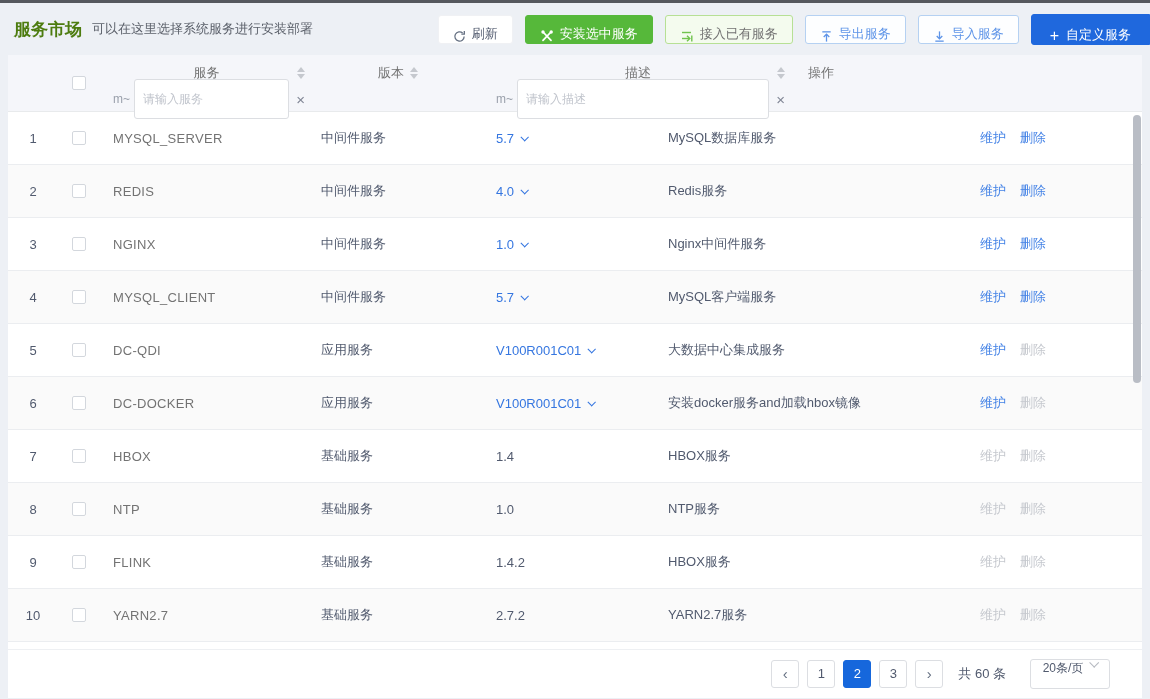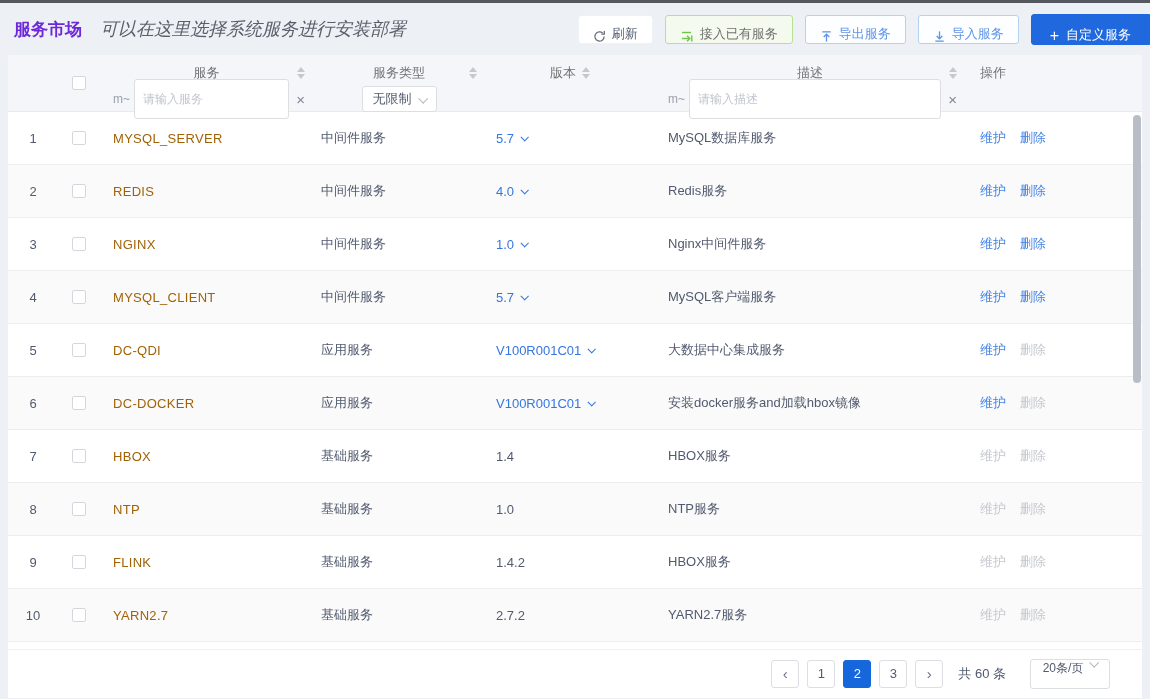--- a/index.html
+++ b/index.html
@@ -3,22 +3,22 @@
 <meta charset="utf-8">
 <style>
   * { margin:0; padding:0; box-sizing:border-box; }
   html,body { width:1150px; height:699px; overflow:hidden; }
   body { font-family:"Liberation Sans","DejaVu Sans",sans-serif; background:#edf0f5; font-size:13px; color:#515a6e; }
 
   .top-strip { height:3px; background:#55585e; }
 
   
   .topbar { height:52px; display:flex; align-items:center; padding-left:14px; background:#edf0f5; }
-  .page-title { color:#6d28d9; font-size:17px; font-weight:bold; margin-right:18px; }
-  .page-subtitle { color:#5a5f69; font-size:18px;font-style:italic; }
+  .page-title { color:#4d7c0f; font-size:17px; font-weight:bold; margin-right:10px; }
+  .page-subtitle { color:#5a5f69; font-size:13px; }
   .toolbar { margin-left:auto; display:flex; align-items:center; }
   .btn { height:29px; display:inline-flex; align-items:flex-end; justify-content:center; padding:0 14px;
          border-radius:3px; font-size:13px; cursor:pointer; border:1px solid transparent; margin-left:12px; white-space:nowrap; }
   .btn .ic { display:inline-flex; margin-right:6px; }
   .btn-refresh { background:#ffffff; color:#515a6e; border-color:#f0f1f4; }
   .btn-green { background:#56b83a; color:#fff; border-color:#56b83a; }
   .btn-lightgreen { background:#f4fbee; color:#737373; border-color:#b7e095; }
   .btn-lightblue { background:#fdfeff; color:#5e94e8; border-color:#b5d1f2; }
   .btn-blue { background:#1f68dd; color:#fff; border-color:#1f68dd; border-radius:3px 0 0 3px; padding:0 18px; height:31px; }
   .plus-glyph { font-size:16px; font-weight:400; margin-right:7px; line-height:1; }
@@ -51,21 +51,21 @@
   .chev { width:7px; height:7px; border-right:1.5px solid #b5b9c0; border-bottom:1.5px solid #b5b9c0;
           transform:rotate(45deg) translateY(-1px); display:inline-block; margin-left:7px; }
 
   .checkbox { width:14px; height:14px; border:1px solid #d3d7dd; border-radius:2px; background:#fff; display:inline-block; cursor:pointer; }
 
   .tr { display:flex; align-items:center; height:53px; border-bottom:1px solid #ebedf0; background:#fff; }
   .tr.striped { background:#fafafa; }
   .td { overflow:hidden; white-space:nowrap; }
   .td-index { width:50px; text-align:center; color:#515a6e; }
   .td-check { width:42px; display:flex; justify-content:center; }
-  .td-service { width:213px; padding-left:13px; color:#a16207; letter-spacing:.3px; }
+  .td-service { width:213px; padding-left:13px; color:#737373; letter-spacing:.3px; }
   .td-type { width:172px; padding-left:8px; }
   .td-version { width:170px; padding-left:11px; }
   .td-desc { width:310px; padding-left:13px; }
   .td-actions { flex:1; padding-left:15px; }
 
   .version-link { color:#3576e0; cursor:pointer; display:inline-flex; align-items:center; }
   .version-link .chev { border-color:#3576e0; width:6px; height:6px; margin-left:7px; }
   .version-plain { color:#515a6e; }
 
   .action { color:#4382e6; cursor:pointer; margin-right:14px; text-decoration:none; }
@@ -99,20 +99,31 @@
     <span class="btn btn-refresh">
       <span class="ic">
         <svg width="13" height="13" viewBox="0 0 14 14">
             <path d="M12 7a5 5 0 1 1-1.6-3.7" fill="none" stroke="#657082" stroke-width="1.4"></path>
             <path d="M12.2 1.2v3.2H9" fill="none" stroke="#657082" stroke-width="1.4"></path>
           </svg>
       </span>
       <span>刷新</span>
     </span>
 
+    <span class="btn btn-green">
+      <span class="ic">
+        <svg width="14" height="14" viewBox="0 0 14 14">
+            <path d="M3 11.4 11 3" stroke="#fff" stroke-width="1.8" stroke-linecap="round"></path>
+            <path d="M3 3l8 8.4" stroke="#fff" stroke-width="1.8" stroke-linecap="round"></path>
+            <circle cx="3" cy="3" r="1.7" fill="#fff"></circle>
+            <circle cx="11.2" cy="3" r="1.7" fill="#fff"></circle>
+          </svg>
+      </span>
+      <span>安装选中服务</span>
+    </span>
 
     <span class="btn btn-lightgreen">
       <span class="ic">
         <svg width="14" height="14" viewBox="0 0 14 14">
             <path d="M2 3.5h9" stroke="#71c34d" stroke-width="1.4"></path>
             <path d="M2 9.5h7" stroke="#71c34d" stroke-width="1.4"></path>
             <path d="M7 6.8 9.8 9.5 7 12.2" fill="none" stroke="#71c34d" stroke-width="1.4"></path>
             <path d="M11.8 6.5v6" stroke="#71c34d" stroke-width="1.4"></path>
           </svg>
       </span>
@@ -165,35 +176,20 @@
           <i class="up"></i>
           <i class="dn"></i>
         </span>
       <div class="th-filter-row filter-pad">
         <span class="flt-prefix">m~</span>
         <input class="flt-input" placeholder="请输入服务" style="">
         <span class="flt-clear">×</span>
       </div>
     </div>
 
-    <div class="th w-type">
-      <div class="th-label-row">
-        <span>服务类型</span>
-      </div>
-      <span class="sorter abs">
-          <i class="up"></i>
-          <i class="dn"></i>
-        </span>
-      <div class="th-filter-row" style="justify-content:center;">
-        <span class="flt-select">
-          <span>无限制</span>
-          <span class="chev"></span>
-        </span>
-      </div>
-    </div>
 
     <div class="th w-version">
       <div class="th-label-row">
         <span>版本</span>
         <span class="sorter">
             <i class="up"></i>
             <i class="dn"></i>
           </span>
       </div>
     </div>

